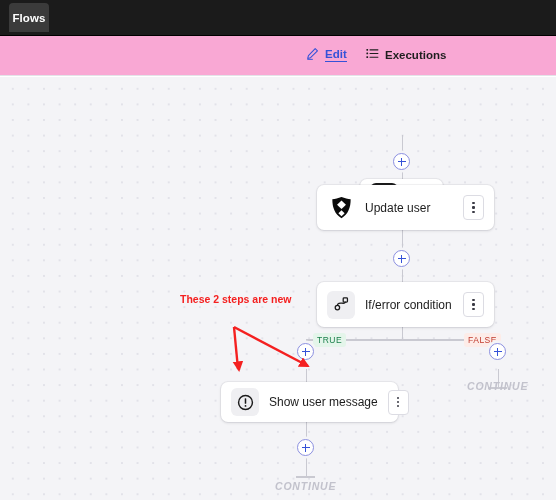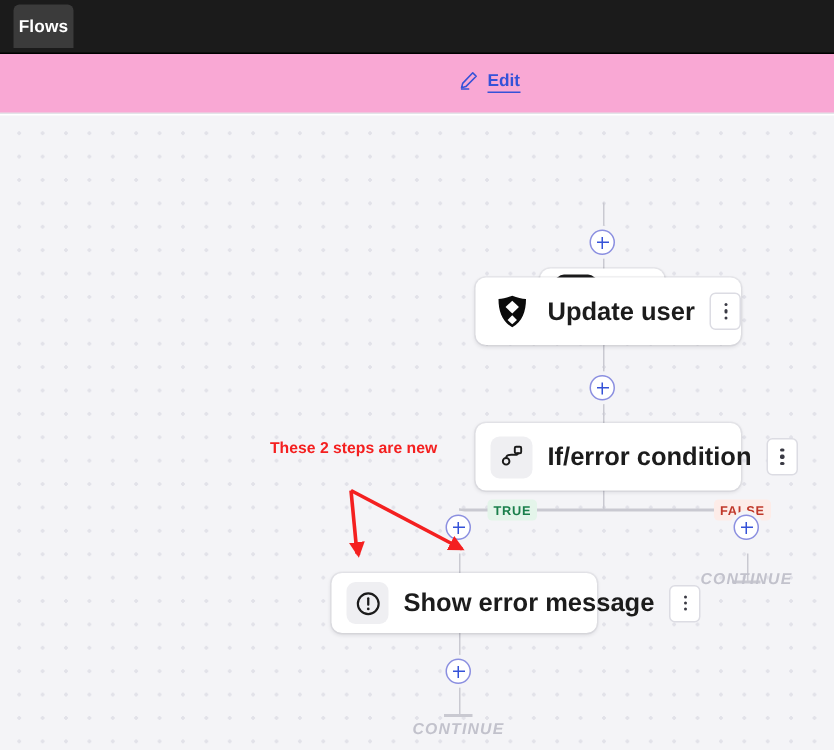--- a/index.html
+++ b/index.html
@@ -117,22 +117,22 @@
     border-radius: 6px;
     display: flex;
     align-items: center;
     justify-content: center;
   }
   .icon-dark { background: #1b1b1b; }
   .icon-gray { background: #efeff2; }
   .icon-plain { background: transparent; }
   .node-label {
     flex: 1 1 auto;
-    font-size: 17px;
-    font-weight: bold;
+    font-size: 12px;
+    font-weight: normal;
     color: #1c1c1c;
     white-space: nowrap;
   }
   .kebab {
     flex: 0 0 auto;
     width: 19px;
     height: 23px;
     border: 1px solid #dcdce3;
     border-radius: 4px;
     background: #fff;
@@ -169,26 +169,25 @@
     position: absolute;
     background: #3552d8;
   }
   .plus:before { width: 8px; height: 1.5px; }
   .plus:after  { width: 1.5px; height: 8px; }
 
   
   .badge {
     position: absolute;
     font-size: 8.5px;
-    font-weight: bold;
+    font-weight: normal;
     letter-spacing: .5px;
     padding: 2px 4px 1.5px 4px;
     border-radius: 3px;
     white-space: nowrap;
-    margin-left: 12px;
   }
   .badge-true  { color: #1a7f4b; background: #e4f5ea; }
   .badge-false { color: #c0392b; background: #fdece8; }
 
   .continue {
     position: absolute;
     font-size: 10.5px;
     font-weight: bold;
     letter-spacing: .8px;
     color: #c2c2cc;
@@ -229,20 +228,35 @@
     <div class="tb-item tb-edit">
       <span class="icon-svg">
         <svg width="13" height="13" viewBox="0 0 16 16">
           <path d="M11.3 1.9 L14.1 4.7 L5.6 13.2 L2.1 14.1 L3 10.6 Z" fill="none" stroke="#3552d8" stroke-width="1.3" stroke-linejoin="round"></path>
           <line x1="1.6" y1="15.2" x2="8.4" y2="15.2" stroke="#3552d8" stroke-width="1.2"></line>
         </svg>
       </span>
       <span class="tb-label">Edit</span>
     </div>
 
+    <div class="tb-item tb-exec">
+      <span class="icon-svg">
+        <svg width="13" height="13" viewBox="0 0 16 16">
+          <g fill="#1f1f1f">
+            <rect x="0.5" y="2.4" width="2.1" height="2.1" rx=".4"></rect>
+            <rect x="0.5" y="6.9" width="2.1" height="2.1" rx=".4"></rect>
+            <rect x="0.5" y="11.4" width="2.1" height="2.1" rx=".4"></rect>
+            <rect x="4.3" y="2.9" width="11" height="1.3" rx=".5"></rect>
+            <rect x="4.3" y="7.4" width="11" height="1.3" rx=".5"></rect>
+            <rect x="4.3" y="11.9" width="11" height="1.3" rx=".5"></rect>
+          </g>
+        </svg>
+      </span>
+      <span>Executions</span>
+    </div>
   </div>
 
   <div class="canvas">
 
     <div class="conn conn-v" style="left:401.5px; top:58px; height:21px;"></div>
 
     <div class="conn conn-v" style="left:401.5px; top:93px; height:15px;"></div>
 
     <div class="conn conn-v" style="left:401.5px; top:153px; height:22px;"></div>
 
@@ -331,21 +345,21 @@
     </div>
 
     <div class="node" style="left:221px; top:305px; width:177px; height:40px; padding:0 10px; gap:10px;">
       <span class="node-icon icon-gray">
         <svg width="19" height="19" viewBox="0 0 20 20">
           <circle cx="10" cy="10" r="7.3" fill="none" stroke="#1b1b1b" stroke-width="1.5"></circle>
           <rect x="9.2" y="5.4" width="1.6" height="6" rx=".7" fill="#1b1b1b"></rect>
           <circle cx="10" cy="13.6" r=".95" fill="#1b1b1b"></circle>
         </svg>
       </span>
-      <span class="node-label">Show error message</span>
+      <span class="node-label">Show user message</span>
       <span class="kebab">
         <i></i>
           <i></i>
           <i></i>
       </span>
     </div>
 
     <div class="plus" style="left:297px; top:362px;"></div>
 
     <div class="continue" style="left:275px; top:403px;">

